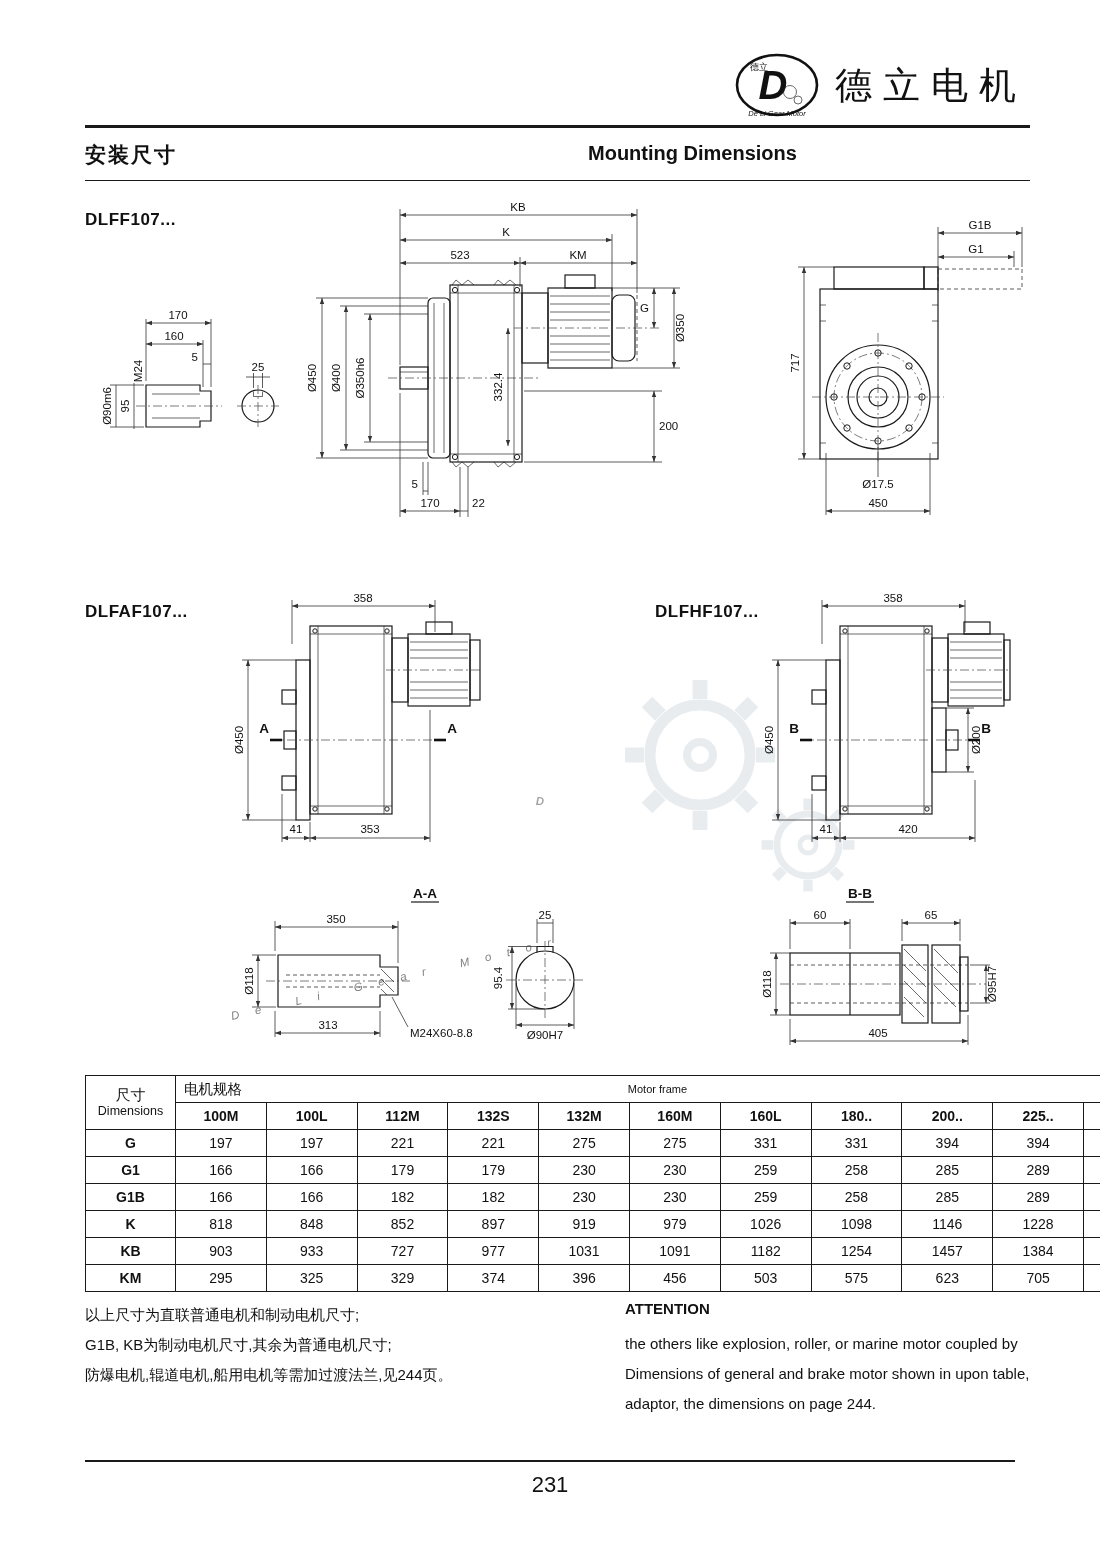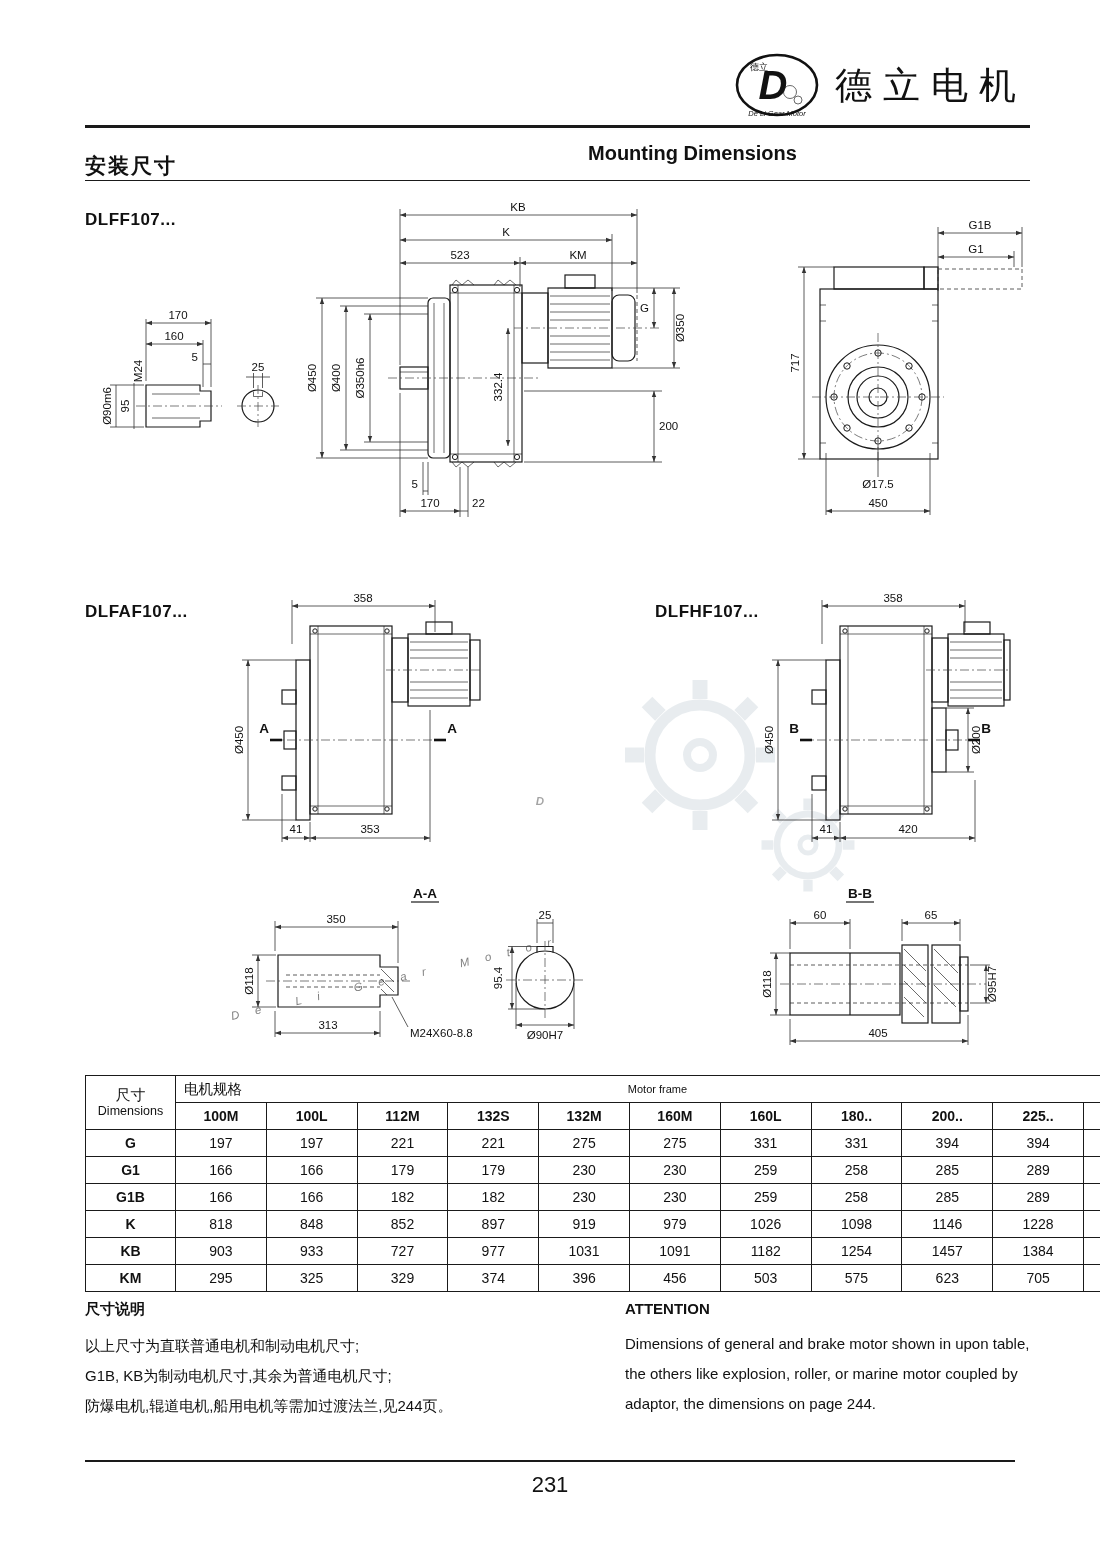--- a/index.html
+++ b/index.html
@@ -54,21 +54,21 @@
       <circle cx="57" cy="40" r="6.5" class="thin"></circle>
       <circle cx="65" cy="48" r="4" class="thin"></circle>
       <text x="26" y="18" text-anchor="middle" style="font-size:9px">德立</text>
       <text x="44" y="64" text-anchor="middle" style="font-size:7.5px;font-style:italic">De Li Gear Motor</text>
     </svg>
     <div class="brand-cn">德立电机</div>
   </div>
 
   <div class="rule" style="left:85px;top:125px;width:945px;height:3px"></div>
 
-  <div class="abs title-cn fg" style="left:85px;top:152px">安装尺寸</div>
+  <div class="abs title-cn fg" style="left:85px;top:141px">安装尺寸</div>
   <div class="abs title-en fg" style="left:588px;top:142px">Mounting Dimensions</div>
 
   <div class="rule" style="left:85px;top:180px;width:945px;height:1px"></div>
 
   <svg class="abs wm" style="left:140px;top:540px" width="820" height="530" viewBox="0 0 820 530">
     <text x="400" y="265" font-size="300" font-style="italic" font-weight="bold" text-anchor="middle" fill="#bcc8d1" opacity="0.38" font-family="&quot;DejaVu Serif&quot;,serif">D</text>
     <g opacity="0.32" stroke="#b9c6cf" fill="none" transform="translate(560,215)">
       <circle r="50" stroke-width="11"></circle>
       <circle r="13" stroke-width="8"></circle>
       <path stroke-width="15" d="M0,-56 V-75 M39.6,-39.6 L53,-53 M56,0 H75 M39.6,39.6 L53,53 M0,56 V75 M-39.6,39.6 L-53,53 M-56,0 H-75 M-39.6,-39.6 L-53,-53"></path>
@@ -566,27 +566,26 @@
           <td>503</td>
           <td>575</td>
           <td>623</td>
           <td>705</td>
           <td></td>
         </tr>
       </tbody>
   </table>
 
   <div class="abs fg" style="left:85px;top:1300px;width:480px">
-    <div class="note-title">尺寸说明</div>
     <div class="note-line">以上尺寸为直联普通电机和制动电机尺寸;</div>
     <div class="note-line">G1B, KB为制动电机尺寸,其余为普通电机尺寸;</div>
     <div class="note-line">防爆电机,辊道电机,船用电机等需加过渡法兰,见244页。</div>
   </div>
   <div class="abs fg" style="left:625px;top:1300px;width:410px">
     <div class="note-title">ATTENTION</div>
+    <div class="note-line">the others like explosion, roller, or marine motor coupled by</div>
     <div class="note-line">Dimensions of general and brake motor shown in upon table,</div>
-    <div class="note-line">the others like explosion, roller, or marine motor coupled by</div>
     <div class="note-line">adaptor, the dimensions on page 244.</div>
   </div>
 
   <div class="rule" style="left:85px;top:1460px;width:930px;height:2px"></div>
   <div class="page-num" style="top:1472px">231</div>
 </div>
 
 </body></html>

